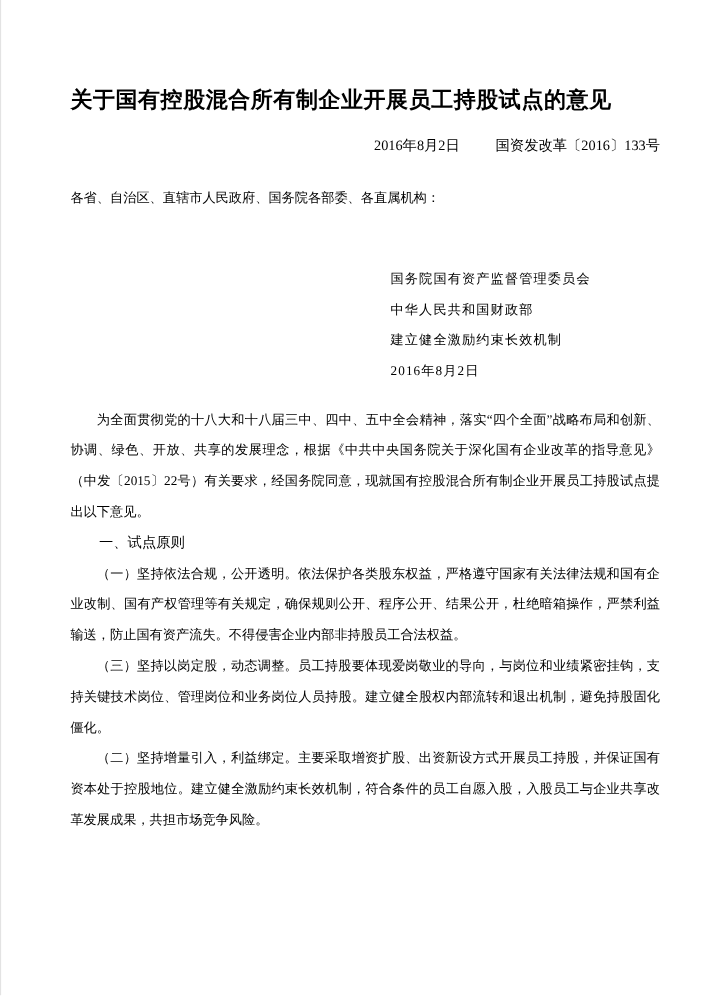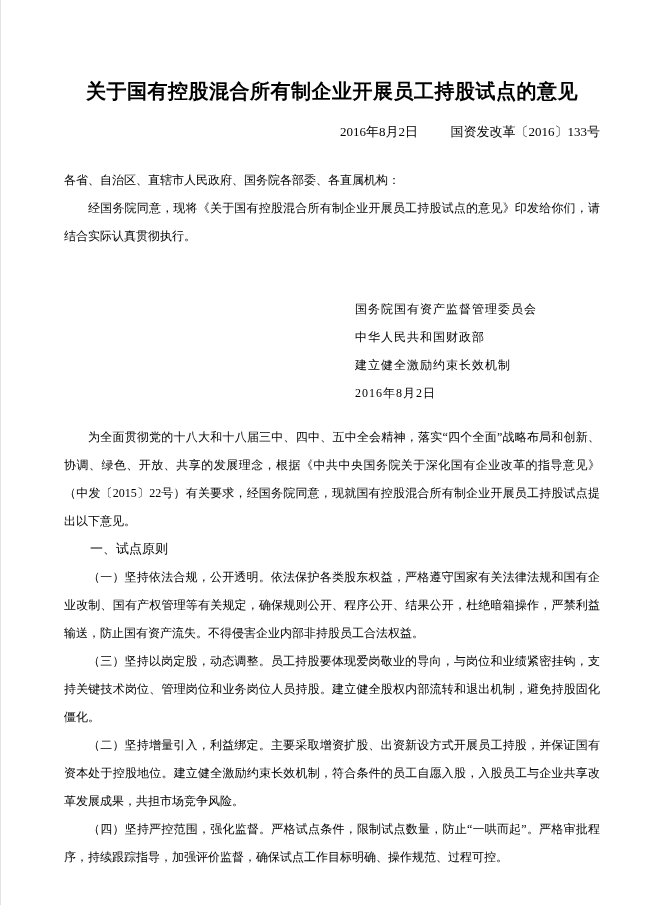--- a/index.html
+++ b/index.html
@@ -16,21 +16,20 @@
     border-left: 1px solid #e3e3e3;
     color: #000000;
     padding: 78px 62px 0 63px;
     overflow: hidden;
   }
   .doc-title {
     font-family: "Liberation Sans", "DejaVu Sans", sans-serif;
     font-weight: bold;
     font-size: 20px;
     letter-spacing: 0.5px;
-    text-align: center;
     line-height: 26px;
   }
   .doc-meta {
     text-align: right;
     font-size: 13px;
     margin-top: 18px;
     line-height: 20px;
   }
   .doc-meta .meta-date { margin-right: 2.5em; }
   .doc-body {
@@ -66,38 +65,36 @@
   <h1 class="doc-title">关于国有控股混合所有制企业开展员工持股试点的意见</h1>
 
   <div class="doc-meta">
     <span class="meta-date">2016年8月2日</span><span>国资发改革〔2016〕133号</span>
   </div>
 
   <div class="doc-body">
 
     <p class="salutation">各省、自治区、直辖市人民政府、国务院各部委、各直属机构：</p>
 
-    <p class="para">经国务院同意，现将《关于国有控股混合所有制企业开展员工持股试点的意见》印发给你们，请结合实际认真贯彻执行。</p>
 
     <div class="signature-block">
       <div>国务院国有资产监督管理委员会</div>
       <div>中华人民共和国财政部</div>
       <div>建立健全激励约束长效机制</div>
       <div>2016年8月2日</div>
     </div>
 
     <div class="preamble-wrap">
       <p class="para">为全面贯彻党的十八大和十八届三中、四中、五中全会精神，落实“四个全面”战略布局和创新、协调、绿色、开放、共享的发展理念，根据《中共中央国务院关于深化国有企业改革的指导意见》（中发〔2015〕22号）有关要求，经国务院同意，现就国有控股混合所有制企业开展员工持股试点提出以下意见。</p>
     </div>
 
     <h2 class="section-heading">一、试点原则</h2>
 
     <p class="para">（一）坚持依法合规，公开透明。依法保护各类股东权益，严格遵守国家有关法律法规和国有企业改制、国有产权管理等有关规定，确保规则公开、程序公开、结果公开，杜绝暗箱操作，严禁利益输送，防止国有资产流失。不得侵害企业内部非持股员工合法权益。</p>
 
     <p class="para">（三）坚持以岗定股，动态调整。员工持股要体现爱岗敬业的导向，与岗位和业绩紧密挂钩，支持关键技术岗位、管理岗位和业务岗位人员持股。建立健全股权内部流转和退出机制，避免持股固化僵化。</p>
 
     <p class="para">（二）坚持增量引入，利益绑定。主要采取增资扩股、出资新设方式开展员工持股，并保证国有资本处于控股地位。建立健全激励约束长效机制，符合条件的员工自愿入股，入股员工与企业共享改革发展成果，共担市场竞争风险。</p>
 
-    <p class="para">（四）坚持严控范围，强化监督。严格试点条件，限制试点数量，防止“一哄而起”。严格审批程序，持续跟踪指导，加强评价监督，确保试点工作目标明确、操作规范、过程可控。</p>
 
 
   </div>
 </div>
 
 </body></html>

